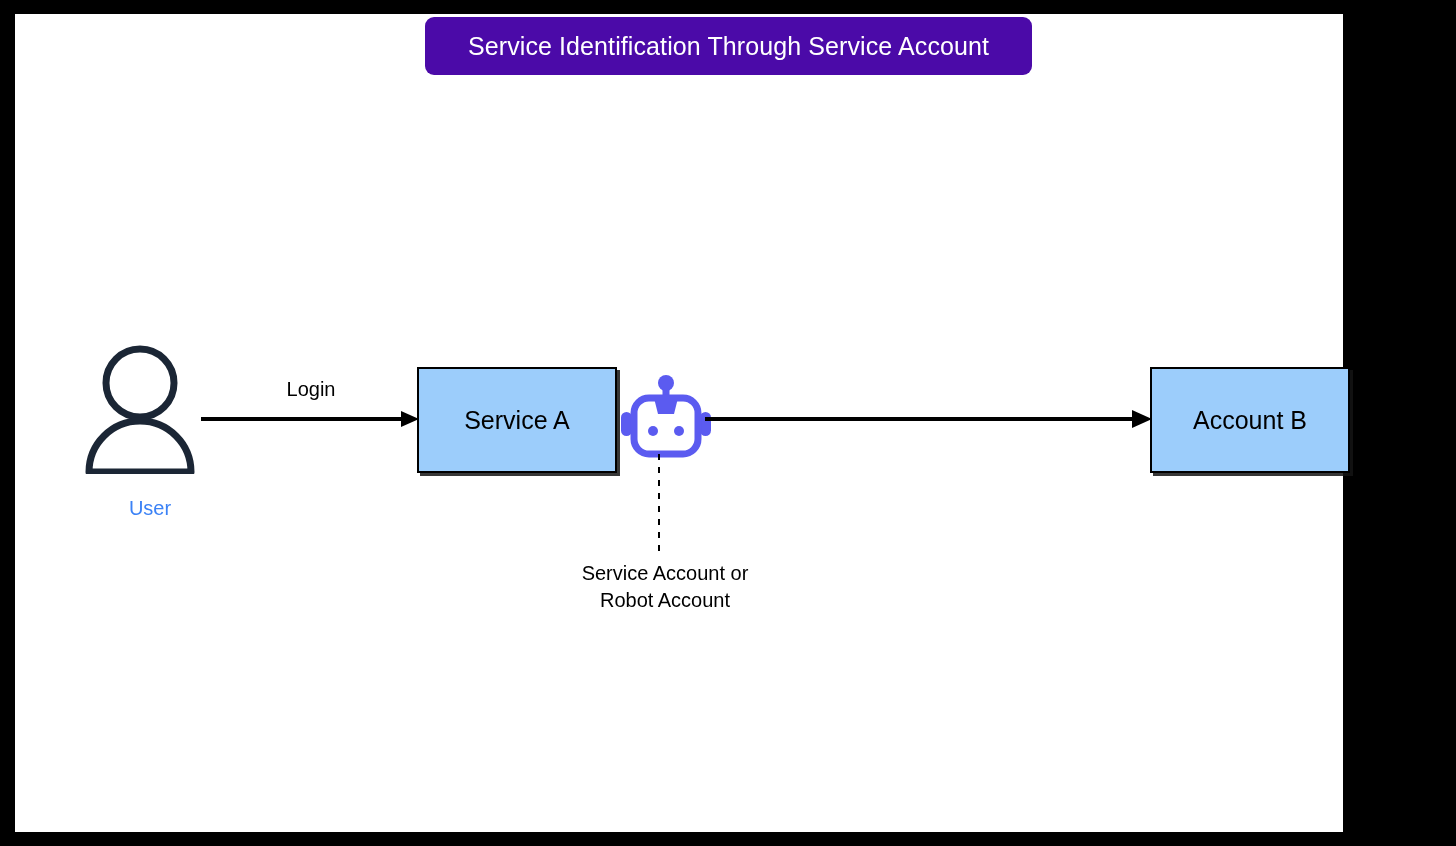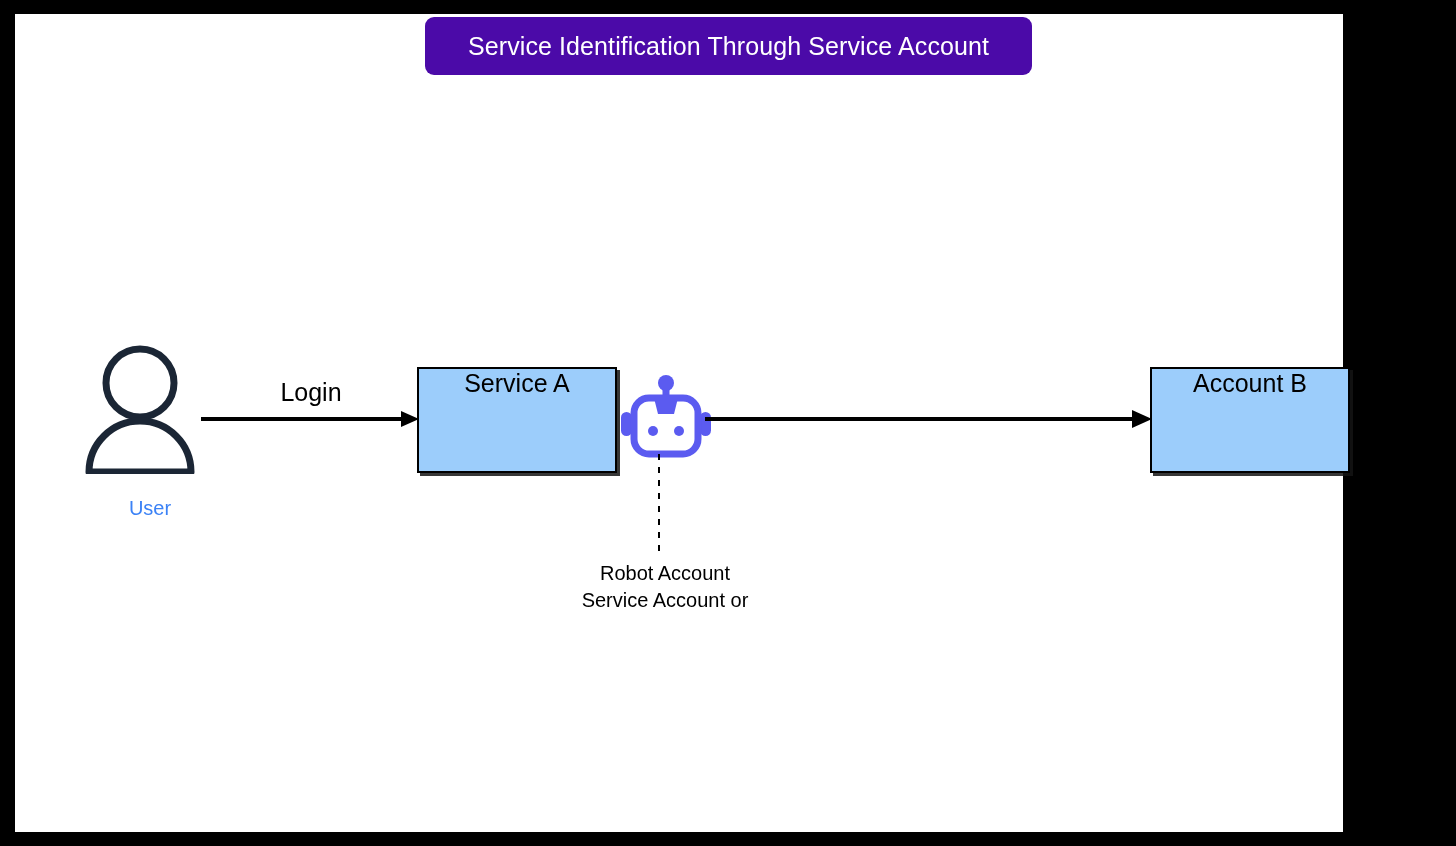--- a/index.html
+++ b/index.html
@@ -72,21 +72,21 @@
     font-size: 20px;
     color: #3b82f6;
   }
   
   .service-box {
     position: absolute;
     background: #9ccdfb;
     border: 2px solid #000000;
     box-shadow: 3px 3px 0 0 rgba(20,20,20,0.85);
     display: flex;
-    align-items: flex-start;
+    align-items: center;
     justify-content: center;
   }
   .service-box .box-label {
     font-size: 25px;
     color: #000000;
     font-family: "Liberation Sans", sans-serif;
   }
   #service-a-box {
     left: 402px;
     top: 353px;
@@ -115,21 +115,21 @@
     top: 390px;
     width: 450px;
     height: 30px;
   }
   #login-label {
     position: absolute;
     left: 186px;
     top: 364px;
     width: 220px;
     text-align: center;
-    font-size: 25px;
+    font-size: 20px;
     color: #000000;
   }
   
   #robot-node {
     position: absolute;
     left: 606px;
     top: 360px;
     width: 90px;
     height: 88px;
   }
@@ -194,22 +194,22 @@
 
       <circle cx="32" cy="57" r="5" fill="#5b5bf0"></circle>
       <circle cx="58" cy="57" r="5" fill="#5b5bf0"></circle>
     </svg>
 
     <svg id="dashed-line" viewBox="0 0 2 100">
       <line x1="1" y1="0" x2="1" y2="100" stroke="#000000" stroke-width="2" stroke-dasharray="6,7"></line>
     </svg>
 
     <div id="robot-caption">
+      <span class="caption-line">Service Account or</span>
       <span class="caption-line">Robot Account</span>
-      <span class="caption-line">Service Account or</span>
     </div>
 
     <svg id="arrow-service" class="arrow-svg" viewBox="0 0 450 30">
       <line x1="0" y1="15" x2="432" y2="15" stroke="#000000" stroke-width="4"></line>
       <polygon points="447,15 427,6 427,24" fill="#000000"></polygon>
     </svg>
 
     <div id="service-b-box" class="service-box">
       <span class="box-label">Account B</span>
     </div>

